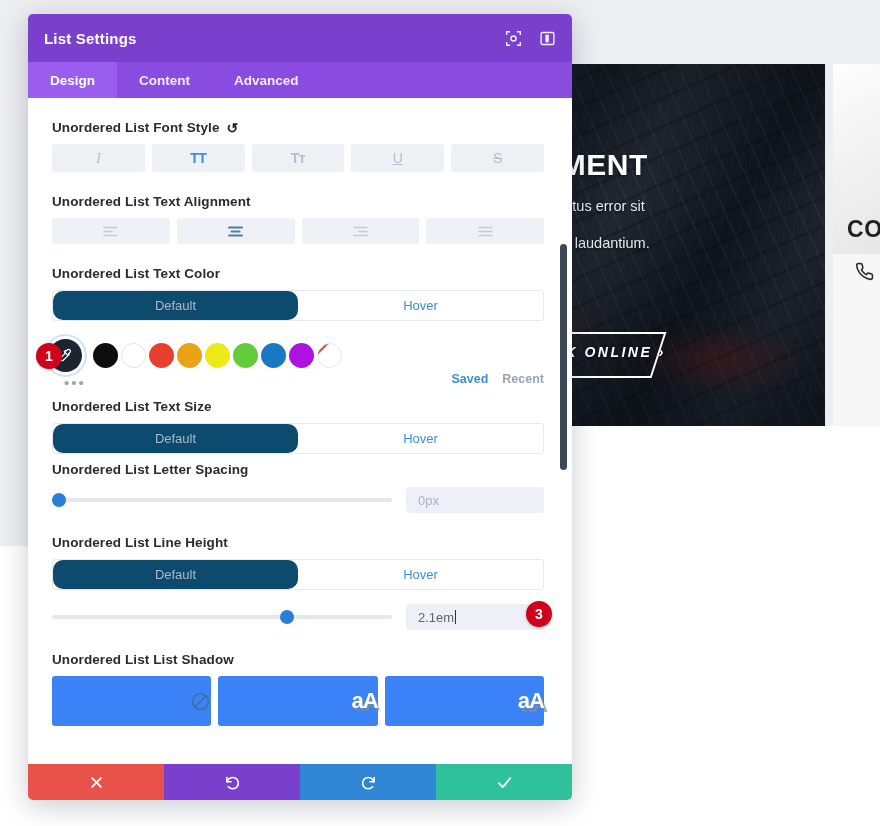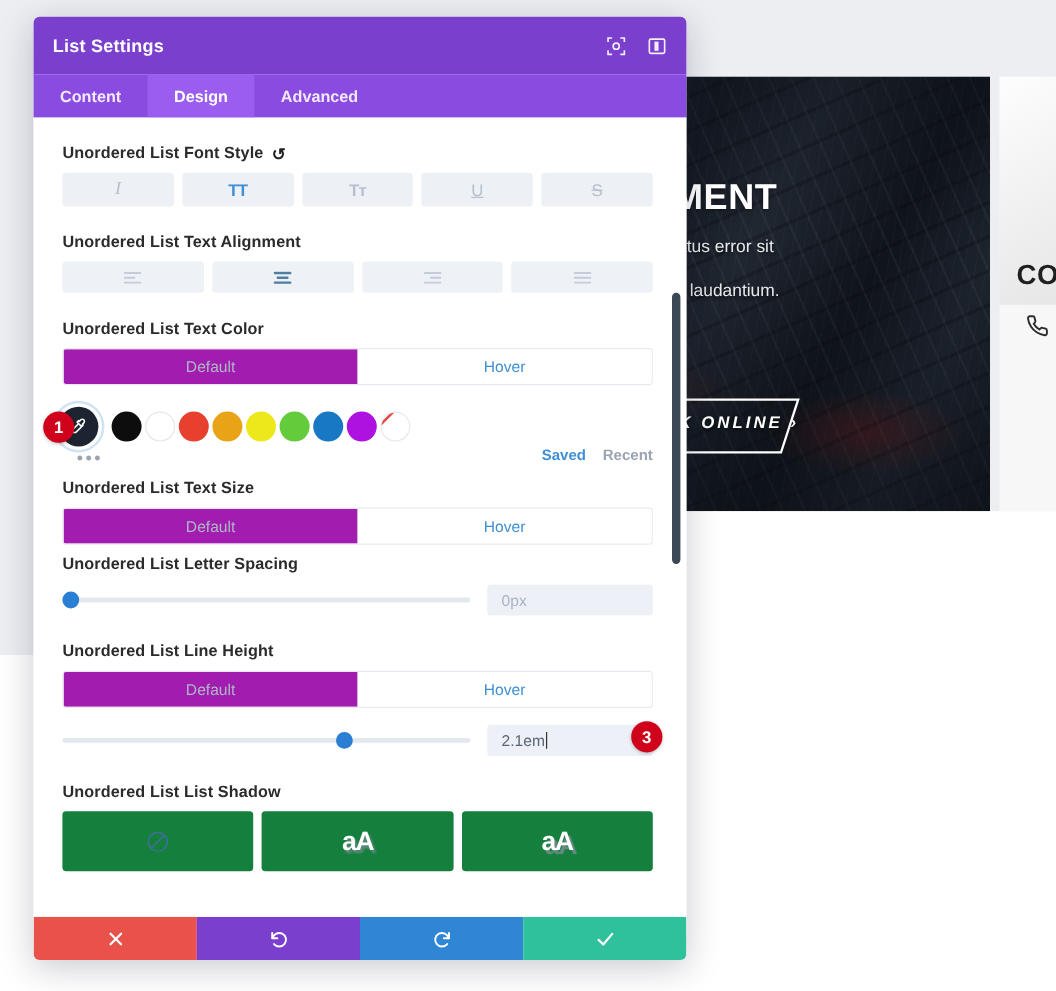--- a/index.html
+++ b/index.html
@@ -162,21 +162,21 @@
   }
 
   .dh-row {
     display:flex; height: 31px; margin-bottom: 8px;
     border:1px solid #e6eaf0; border-radius: 3px; overflow:hidden;
   }
   .dh-half {
     flex:1; display:flex; align-items:center; justify-content:center;
     font-size: 13px; cursor:pointer;
   }
-  .dh-half.default { background:#a21caf; color:#adb8c6; }
+  .dh-half.default { background:#0c4a6e; color:#adb8c6;border-radius:10px; }
   .dh-half.hover { background:#ffffff; color:#3e8fd4; font-weight:400; }
 
   
   .swatch-wrap { position: relative; margin: 18px 0 6px 0; height: 42px; }
   .swatch-row { display:flex; align-items:center; gap: 3px; position:absolute; left:-3px; top:0; }
   .sw { width: 25px; height: 25px; border-radius: 50%; cursor:pointer; }
   .sw.white { background:#fff; border:1px solid #e3e6ea; }
   .sw-eyedrop {
     width: 33px; height: 33px; border-radius:50%; background:#1b2430;
     display:flex; align-items:center; justify-content:center;
@@ -219,22 +219,22 @@
     font-size: 13px; color:#5b6673; position:relative; flex: 0 0 auto;
   }
   .numbox.placeholder { color:#a9b3c0; }
   .caret {
     display:inline-block; width:1px; height:14px; background:#333; margin-left:1px;
   }
 
   
   .shadow-row { display:flex; gap: 7px; margin-top: 9px; }
   .shadow-btn {
-    flex:1; height: 50px; background:#15803d; border-radius:3px;
-    display:flex; align-items:center; justify-content:center; cursor:pointer;
+    flex:1; height: 50px; background:#3b82f6; border-radius:3px;
+    display:flex; align-items:center; justify-content:flex-end; cursor:pointer;
   }
   .shadow-aa {
     font-weight: 800; font-size: 22px; color: #ffffff; letter-spacing: -1px;
   }
   .shadow-aa.s1 { text-shadow: 2px 3px 2px rgba(130,140,155,.75); }
   .shadow-aa.s2 { text-shadow: 3px 4px 1px rgba(130,140,155,.8); }
 
   
   .modal-footer {
     position:absolute; left:0; bottom:0; width: 544px; height: 36px;
@@ -290,22 +290,22 @@
         <span>
           <svg class="hicon" viewBox="0 0 20 20" fill="none" stroke="#ffffff" stroke-width="1.6">
             <rect x="2.5" y="3" width="15" height="14" rx="1.5"></rect>
             <rect x="7.5" y="5.5" width="4" height="9" fill="#ffffff" stroke="none"></rect>
           </svg>
         </span>
       </div>
     </div>
 
     <div class="tabbar">
+      <div class="tab active">Design</div>
       <div class="tab">Content</div>
-      <div class="tab active">Design</div>
       <div class="tab">Advanced</div>
     </div>
 
     <div class="modal-body">
       <div class="scrollthumb"></div>
 
       <div class="field-label">
         <span>Unordered List Font Style</span>
         <span class="reset-icon">↺</span>
       </div>

